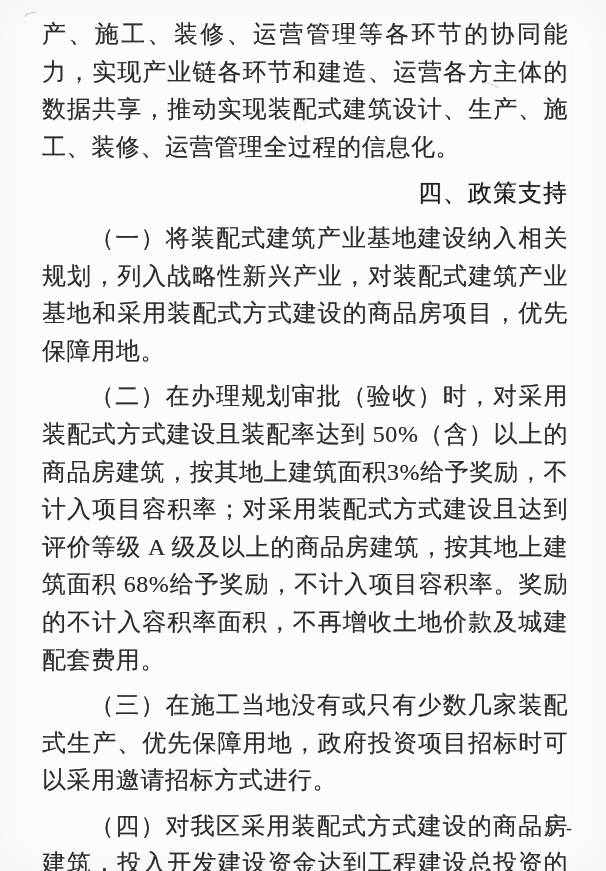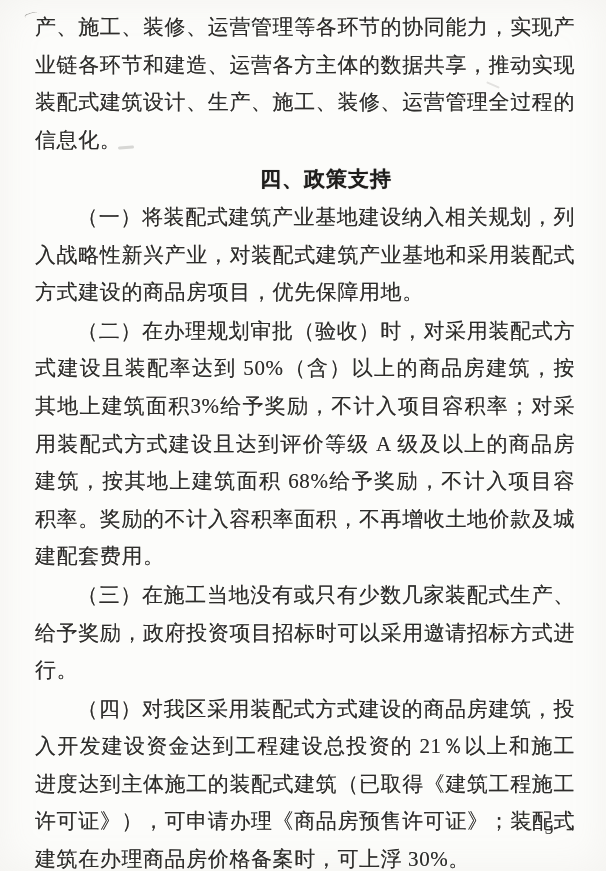--- a/index.html
+++ b/index.html
@@ -17,38 +17,38 @@
     font-family: "Liberation Serif", "DejaVu Serif", serif;
     box-shadow: inset 0 0 40px rgba(180,175,165,0.12);
   }
   .content {
     position: absolute;
     top: 8px;
     left: 34px;
     right: 30px;
   }
   .para {
-    margin: 1px;
-    font-size: 21px;
+    margin: 8px;
+    font-size: 24px;
     line-height: 37.6px;
     letter-spacing: 0.6px;
     color: #2e2d2b;
     text-align: justify;
     text-justify: inter-ideograph;
     text-indent: 2em;
     word-break: break-all;
     text-shadow: 0 0 0.6px rgba(46,45,43,0.55);
   }
   .para.continuation {
     text-indent: 0;
   }
   .para.heading {
-    font-weight: bold;
+    font-weight: normal;
     color: #1e1d1b;
-    text-align: center;
+    text-align: right;
     font-family: "Liberation Sans", "DejaVu Sans", sans-serif;
     letter-spacing: 1px;
     text-shadow: 0 0 0.8px rgba(30,29,27,0.7);
   }
   .page-number {
     position: absolute;
     top: 818px;
     right: 30px;
     font-size: 18px;
     letter-spacing: 4px;
@@ -97,19 +97,19 @@
 
   <div class="content">
     <p class="para continuation">产、施工、装修、运营管理等各环节的协同能力，实现产业链各环节和建造、运营各方主体的数据共享，推动实现装配式建筑设计、生产、施工、装修、运营管理全过程的信息化。</p>
 
     <p class="para heading">四、政策支持</p>
 
     <p class="para">（一）将装配式建筑产业基地建设纳入相关规划，列入战略性新兴产业，对装配式建筑产业基地和采用装配式方式建设的商品房项目，优先保障用地。</p>
 
     <p class="para">（二）在办理规划审批（验收）时，对采用装配式方式建设且装配率达到 50%（含）以上的商品房建筑，按其地上建筑面积3%给予奖励，不计入项目容积率；对采用装配式方式建设且达到评价等级 A 级及以上的商品房建筑，按其地上建筑面积 68%给予奖励，不计入项目容积率。奖励的不计入容积率面积，不再增收土地价款及城建配套费用。</p>
 
-    <p class="para">（三）在施工当地没有或只有少数几家装配式生产、给予奖励，政府投资项目招标时可以采用邀请招标方式进行。</p>
+    <p class="para">（三）在施工当地没有或只有少数几家装配式生产、优先保障用地，政府投资项目招标时可以采用邀请招标方式进行。</p>
 
     <p class="para">（四）对我区采用装配式方式建设的商品房建筑，投入开发建设资金达到工程建设总投资的 21％以上和施工进度达到主体施工的装配式建筑（已取得《建筑工程施工许可证》），可申请办理《商品房预售许可证》；装配式建筑在办理商品房价格备案时，可上浮 30%。</p>
   </div>
 
   <div class="page-number">- 5 -</div>
 </div>
 
 </body></html>

